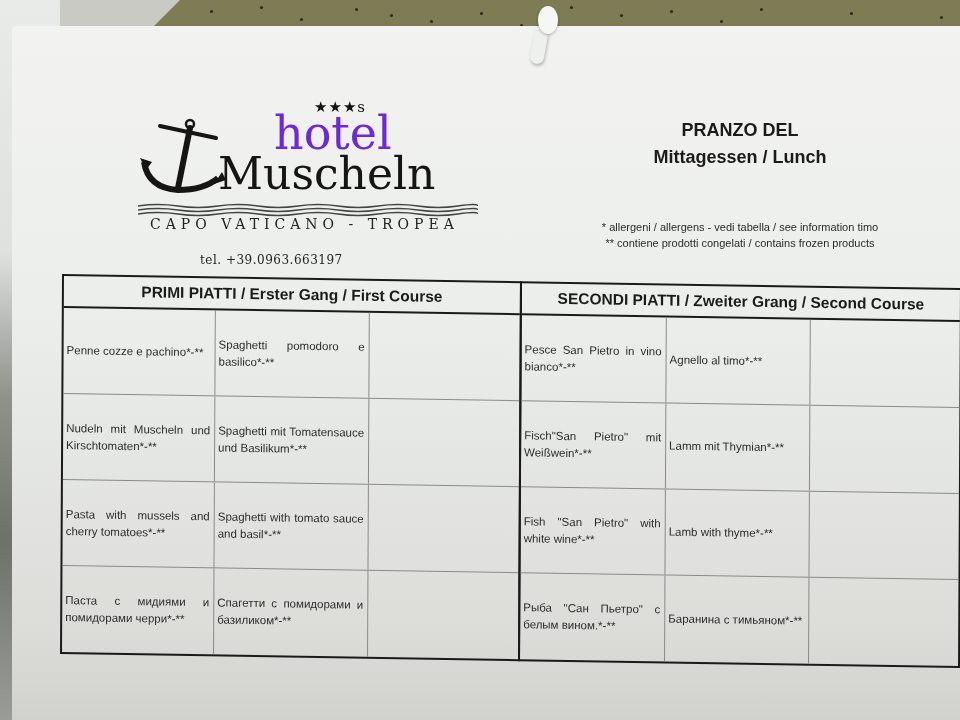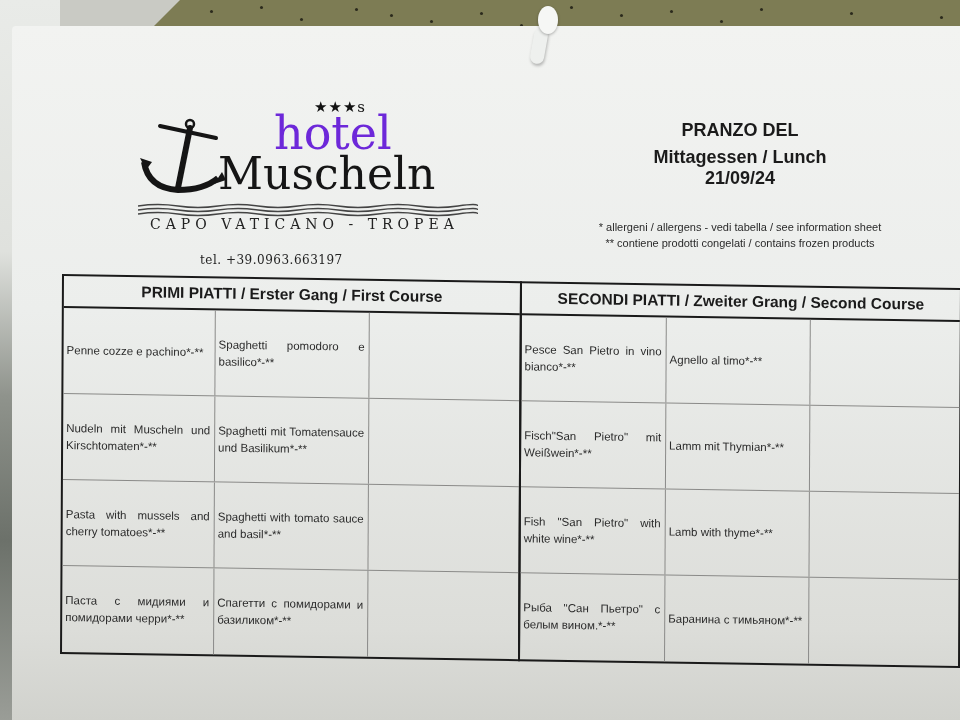--- a/index.html
+++ b/index.html
@@ -126,25 +126,24 @@
     <path d="M0 7 Q20 4 40 7 T80 7 T120 7 T160 7 T200 7 T240 7 T280 7 T320 7 T340 7" fill="none" stroke="#444" stroke-width="1.4"></path>
     <path d="M0 11 Q20 8 40 11 T80 11 T120 11 T160 11 T200 11 T240 11 T280 11 T320 11 T340 11" fill="none" stroke="#444" stroke-width="1.4"></path>
   </svg>
   <span class="capo">CAPO VATICANO - TROPEA</span>
   <span class="tel">tel. +39.0963.663197</span>
 </div>
 
 <div class="heading">
   <div class="l1">PRANZO DEL</div>
   <div class="l2">Mittagessen / Lunch</div>
-  <div class="l3">21/09/24</div>
 </div>
 
 <div class="notes">
-  <div>* allergeni / allergens - vedi tabella / see information sheet</div>
+  <div>* allergeni / allergens - vedi tabella / see information timo</div>
   <div>** contiene prodotti congelati / contains frozen products</div>
 </div>
 
 <div class="menu-table">
 
   <div class="course first">
     <div class="course-header">PRIMI PIATTI / Erster Gang / First Course</div>
     <div class="course-grid">
       <div class="course-row">
         <div class="cell">

